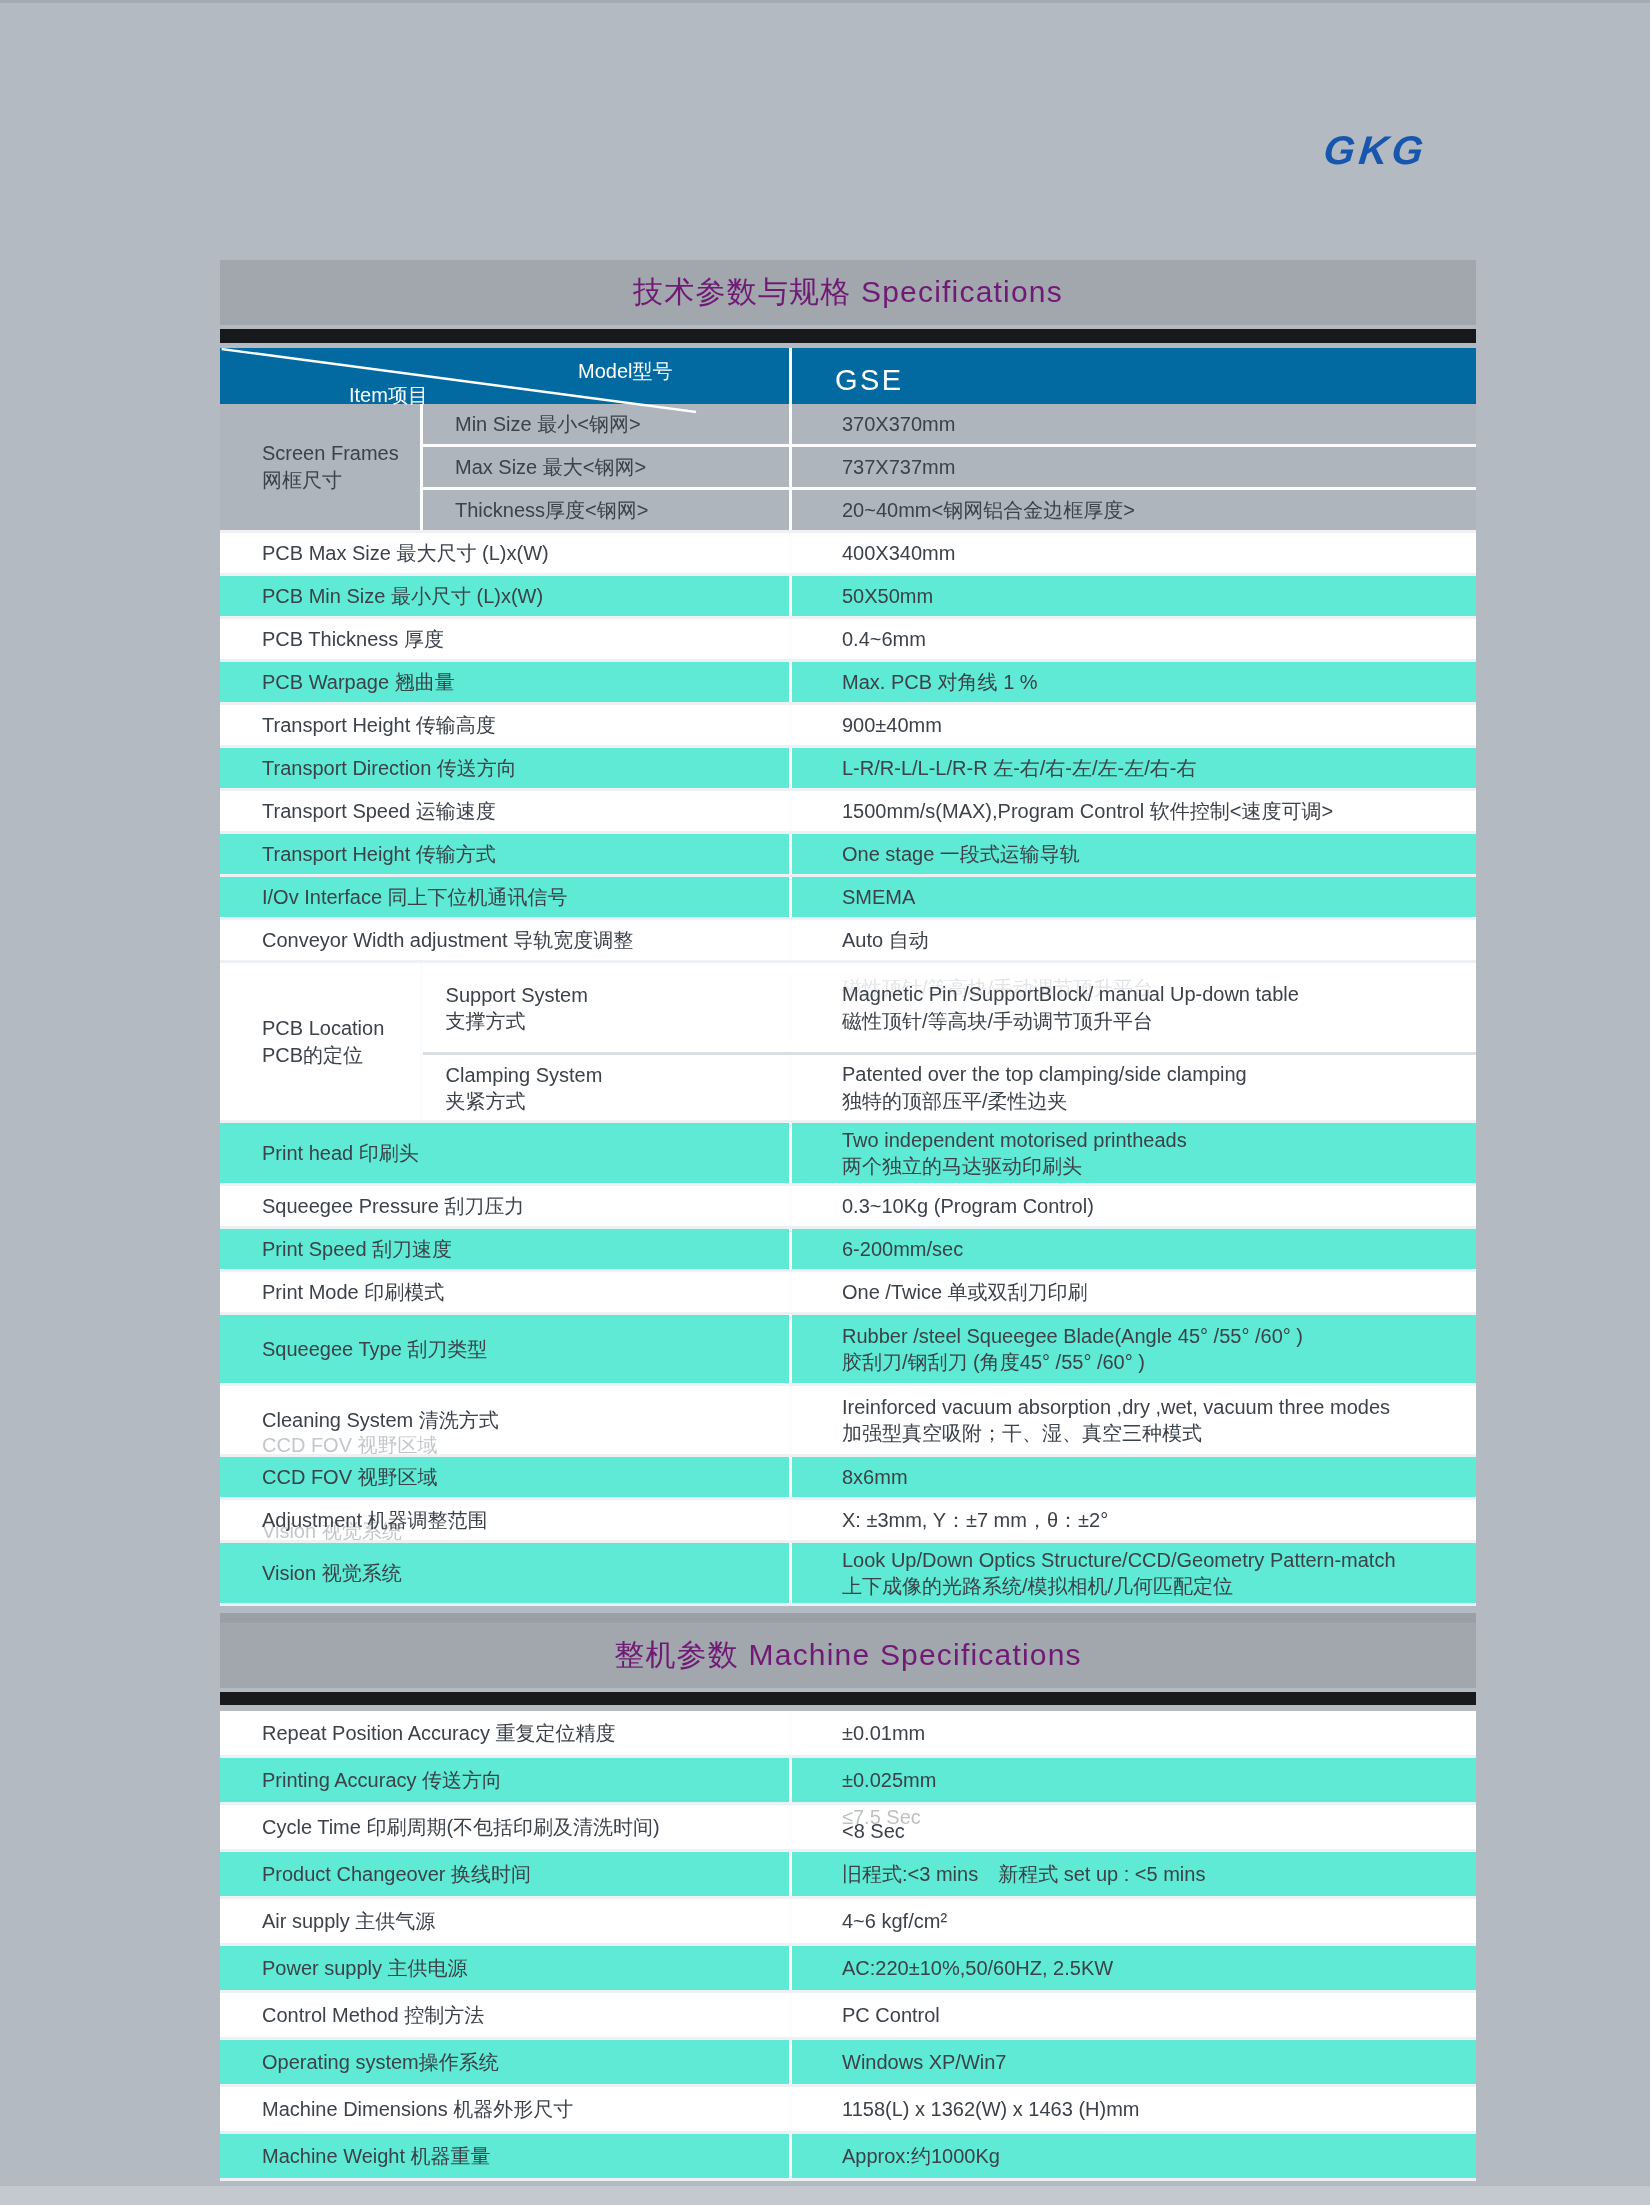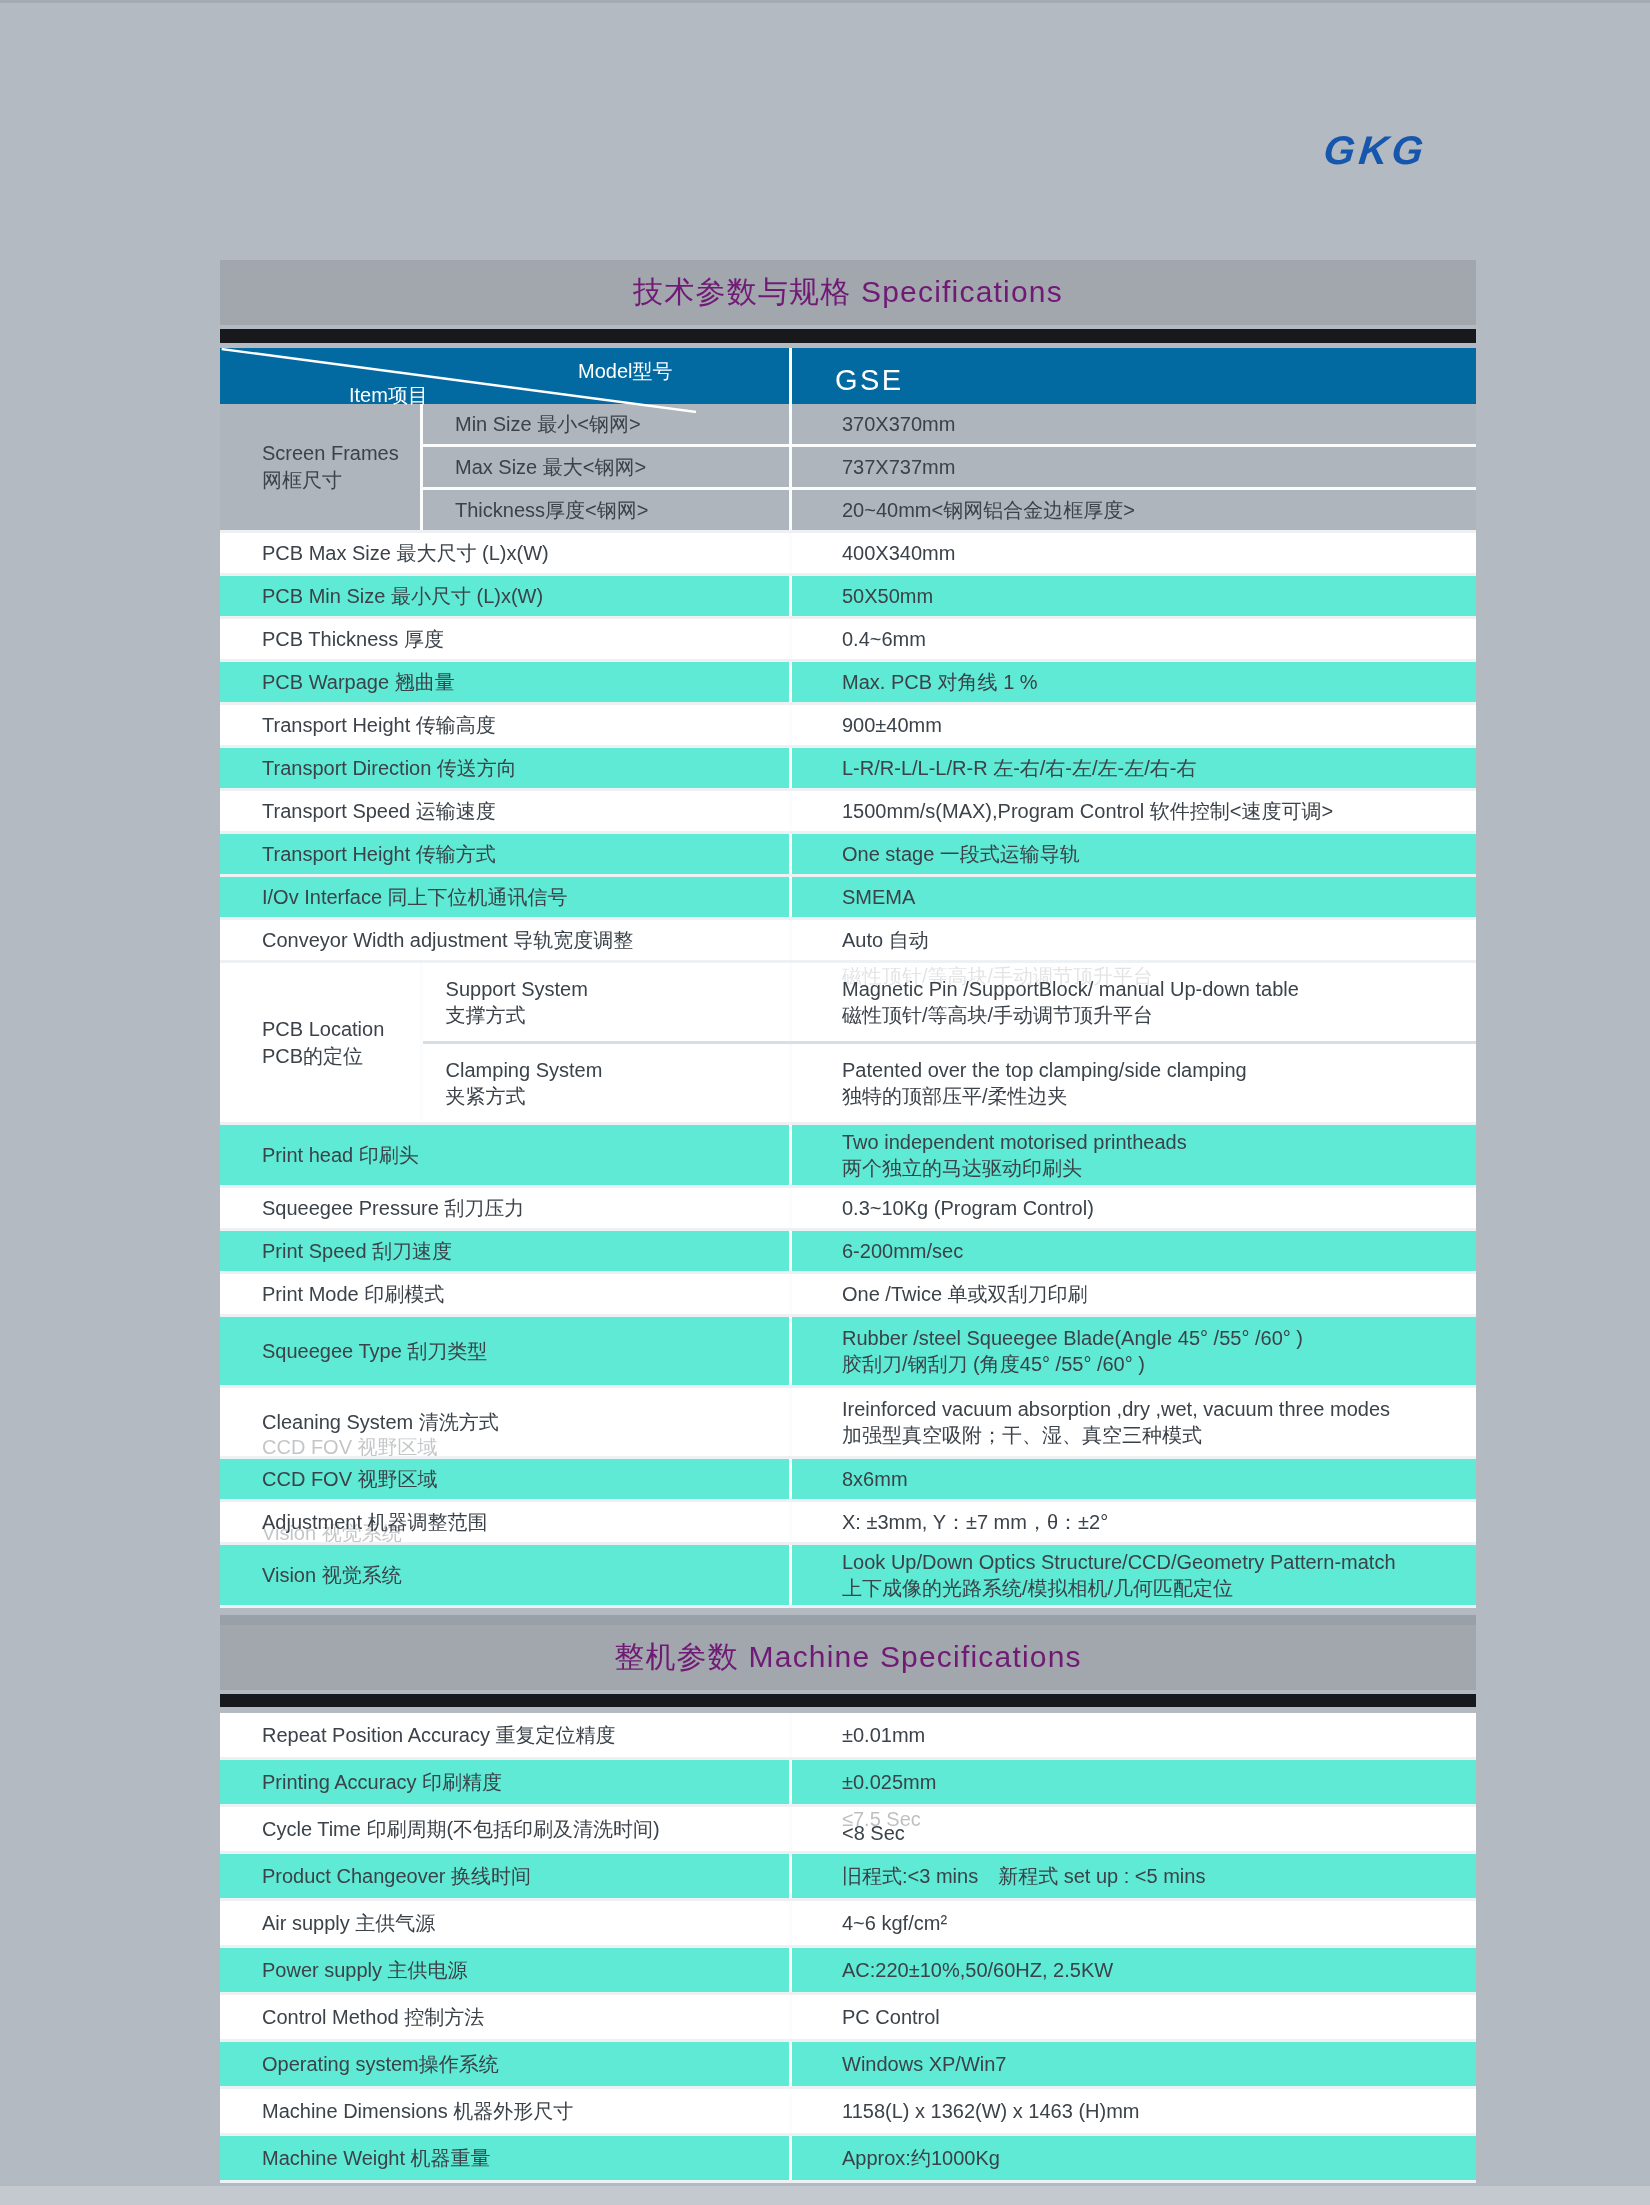--- a/index.html
+++ b/index.html
@@ -40,21 +40,21 @@
   .ghost-v.faint{opacity:.14;}
 
   
   .grow{display:flex;border-bottom:3.2px solid #eef1f4;}
   .grow.g{background:#aeb5bd;} .grow.w{background:#ffffff;}
   .gcell{width:203px;box-sizing:border-box;border-right:3.2px solid #fbfcfd;padding-left:42px;
          display:flex;flex-direction:column;justify-content:center;font-size:20px;
          white-space:pre-line;line-height:1.35;}
   .gright{flex:1;display:flex;flex-direction:column;}
   .srow{display:flex;height:40px;}
-  .grow.pcb .srow{height:78px;}
+  .grow.pcb .srow{height:65px;margin-top:12px;}
   .grow.g .srow + .srow{border-top:3.2px solid #fbfcfd;}
   .grow.w .srow + .srow{border-top:3.2px solid #d9dee2;}
   .scell{width:369px;box-sizing:border-box;border-right:3.2px solid #fbfcfd;padding-left:32px;
          display:flex;flex-direction:column;justify-content:center;font-size:20px;
          white-space:pre-line;line-height:1.3;}
   .grow.pcb .scell{padding-left:22.6px;}
 </style>
 </head>
 <body>
 
@@ -209,21 +209,21 @@
     <div class="strip"></div>
     <div class="band">整机参数 Machine Specifications</div>
     <div class="barblack"></div>
 
     <div class="m">
       <div class="row w">
         <div class="cl">Repeat Position Accuracy 重复定位精度</div>
         <div class="cv">±0.01mm</div>
       </div>
       <div class="row g">
-        <div class="cl">Printing Accuracy 印刷精度</div>
+        <div class="cl">Printing Accuracy 传送方向</div>
         <div class="cv">±0.025mm</div>
       </div>
       <div class="row w">
         <div class="cl">Cycle Time 印刷周期(不包括印刷及清洗时间)</div>
         <div class="cv">
           <span class="ghost-v">≤7.5 Sec</span>
           <span style="padding-top:8px">&lt;8 Sec</span>
         </div>
       </div>
       <div class="row g">

